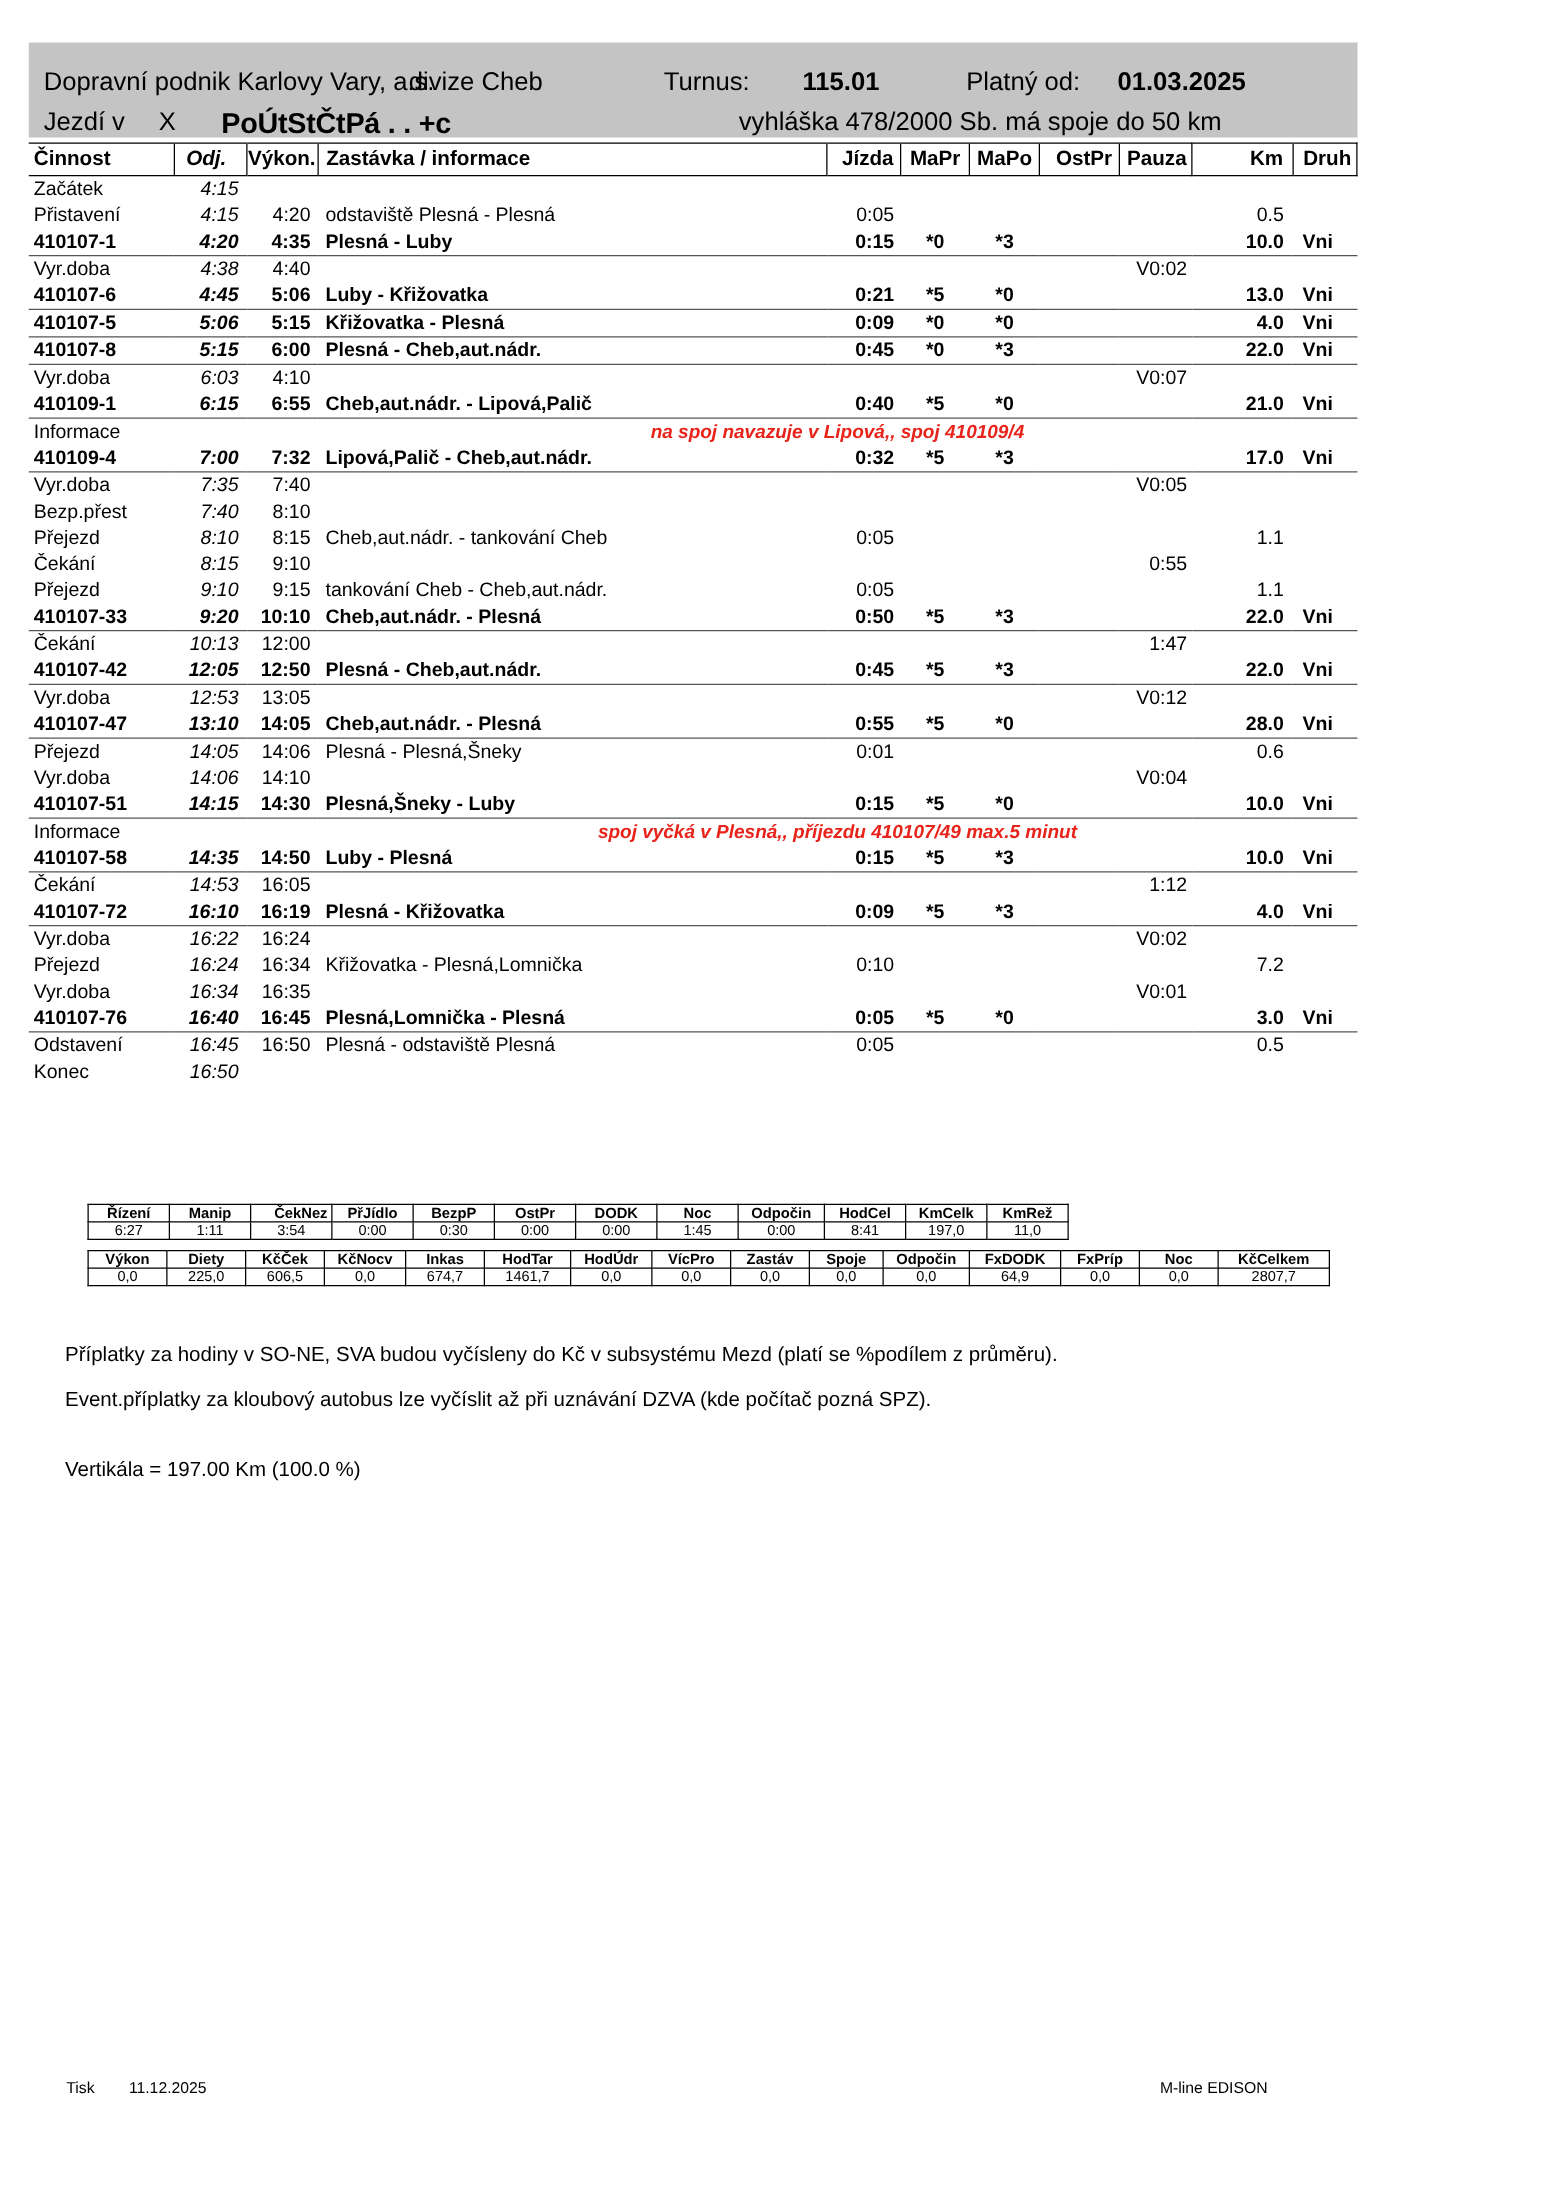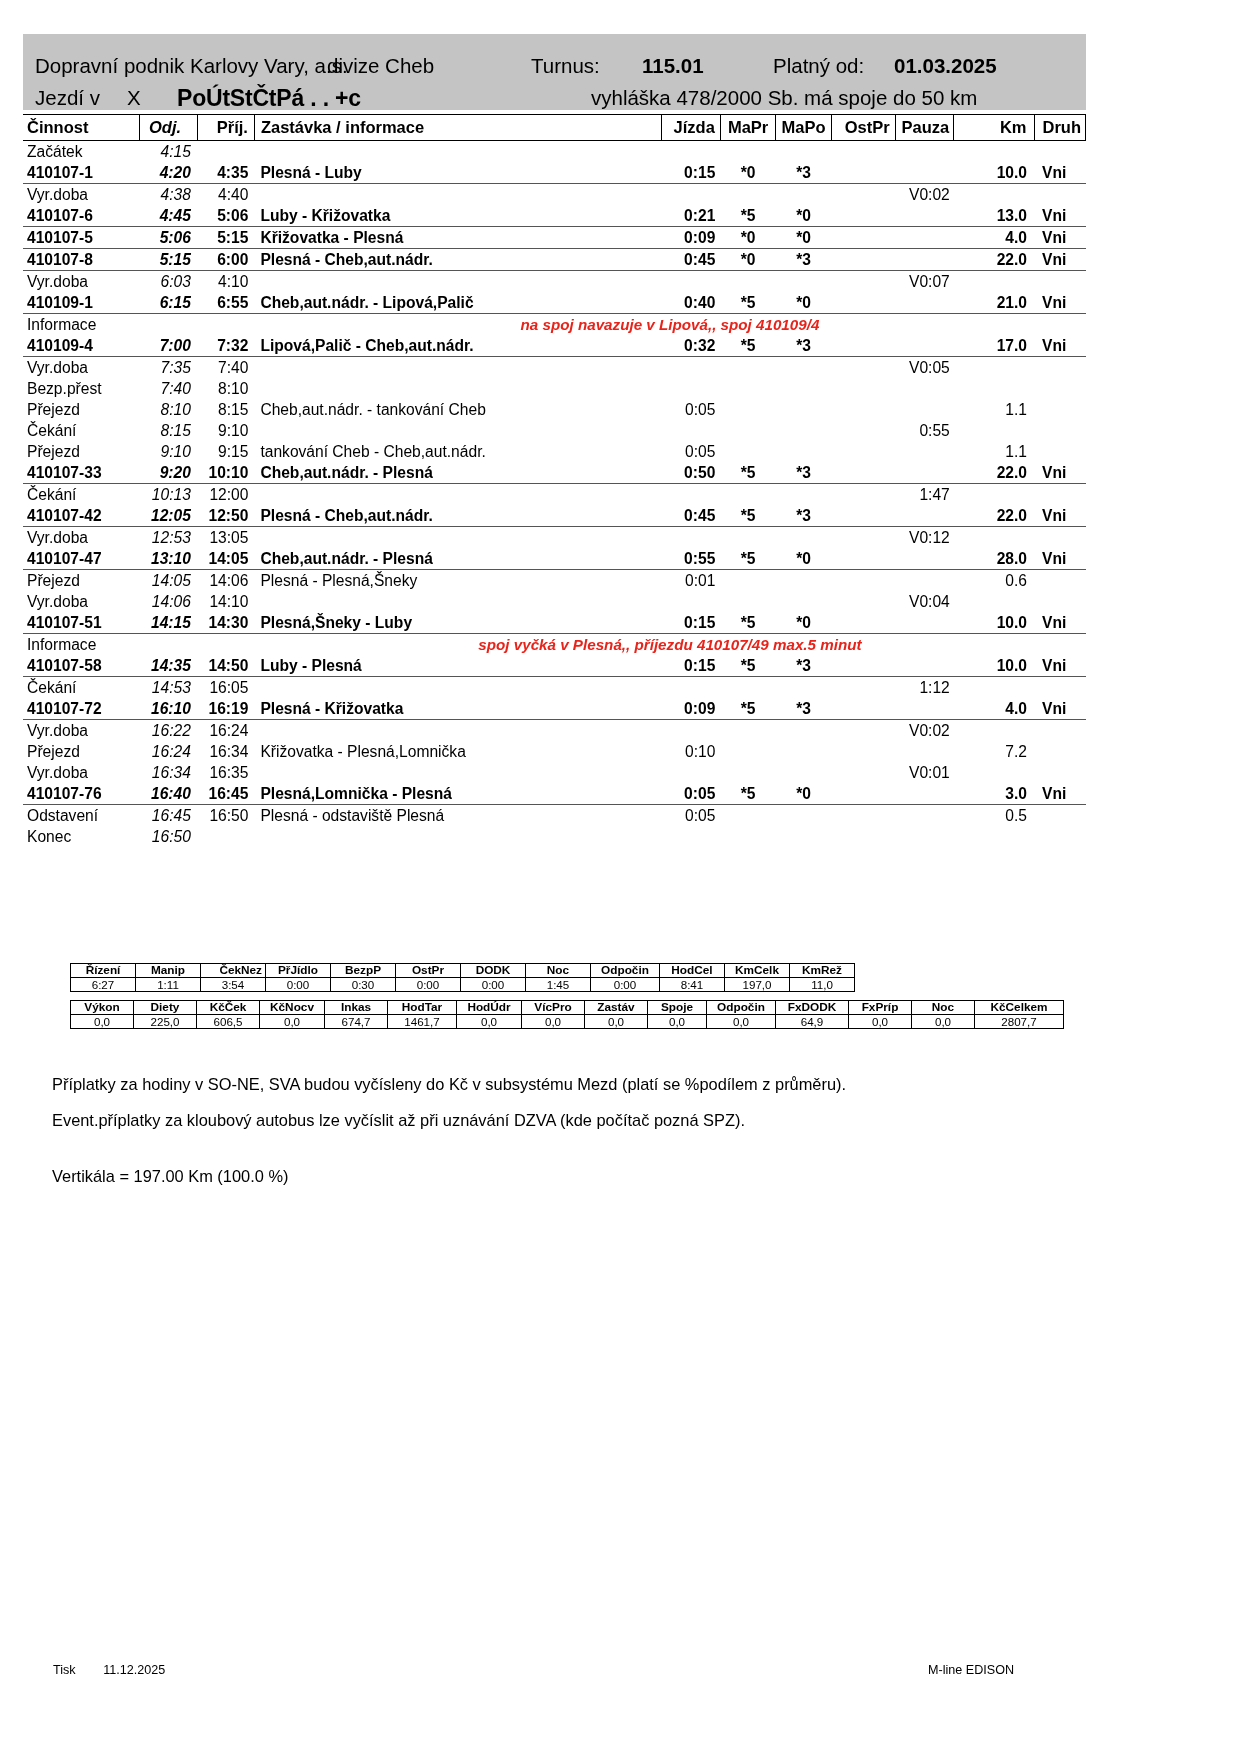--- a/index.html
+++ b/index.html
@@ -213,21 +213,21 @@
       <col style="width:54px">
         <col style="width:62px">
         <col style="width:57px">
       <col style="width:78px">
         <col style="width:50px">
     </colgroup>
     <thead>
       <tr>
         <th class="c-cinnost">Činnost</th>
         <th class="c-odj sep-l">Odj.</th>
-        <th class="c-prij sep-l">Příj.</th>
+        <th class="c-prij sep-l">Výkon.</th>
         <th class="c-zast sep-l">Zastávka / informace</th>
         <th class="c-jizda sep-l">Jízda</th>
         <th class="c-mapr sep-l">MaPr</th>
         <th class="c-mapo sep-l">MaPo</th>
         <th class="c-ostpr sep-l">OstPr</th>
         <th class="c-pauza sep-l sep-r">Pauza</th>
         <th class="c-km">Km</th>
         <th class="c-druh sep-l sep-r">Druh</th>
       </tr>
     </thead>
@@ -236,20 +236,33 @@
           <td class="c-cinnost">Začátek</td>
           <td class="c-odj">4:15</td>
           <td class="c-prij"></td>
           <td class="c-zast"></td>
           <td class="c-jizda"></td>
           <td class="c-mapr"></td>
           <td class="c-mapo"></td>
           <td class="c-ostpr"></td>
           <td class="c-pauza"></td>
           <td class="c-km"></td>
+          <td class="c-druh"></td>
+        </tr>
+        <tr>
+          <td class="c-cinnost">Přistavení</td>
+          <td class="c-odj">4:15</td>
+          <td class="c-prij">4:20</td>
+          <td class="c-zast">odstaviště Plesná - Plesná</td>
+          <td class="c-jizda">0:05</td>
+          <td class="c-mapr"></td>
+          <td class="c-mapo"></td>
+          <td class="c-ostpr"></td>
+          <td class="c-pauza"></td>
+          <td class="c-km">0.5</td>
           <td class="c-druh"></td>
         </tr>
         <tr class="bold">
           <td class="c-cinnost">410107-1</td>
           <td class="c-odj">4:20</td>
           <td class="c-prij">4:35</td>
           <td class="c-zast">Plesná - Luby</td>
           <td class="c-jizda">0:15</td>
           <td class="c-mapr">*0</td>
           <td class="c-mapo">*3</td>

